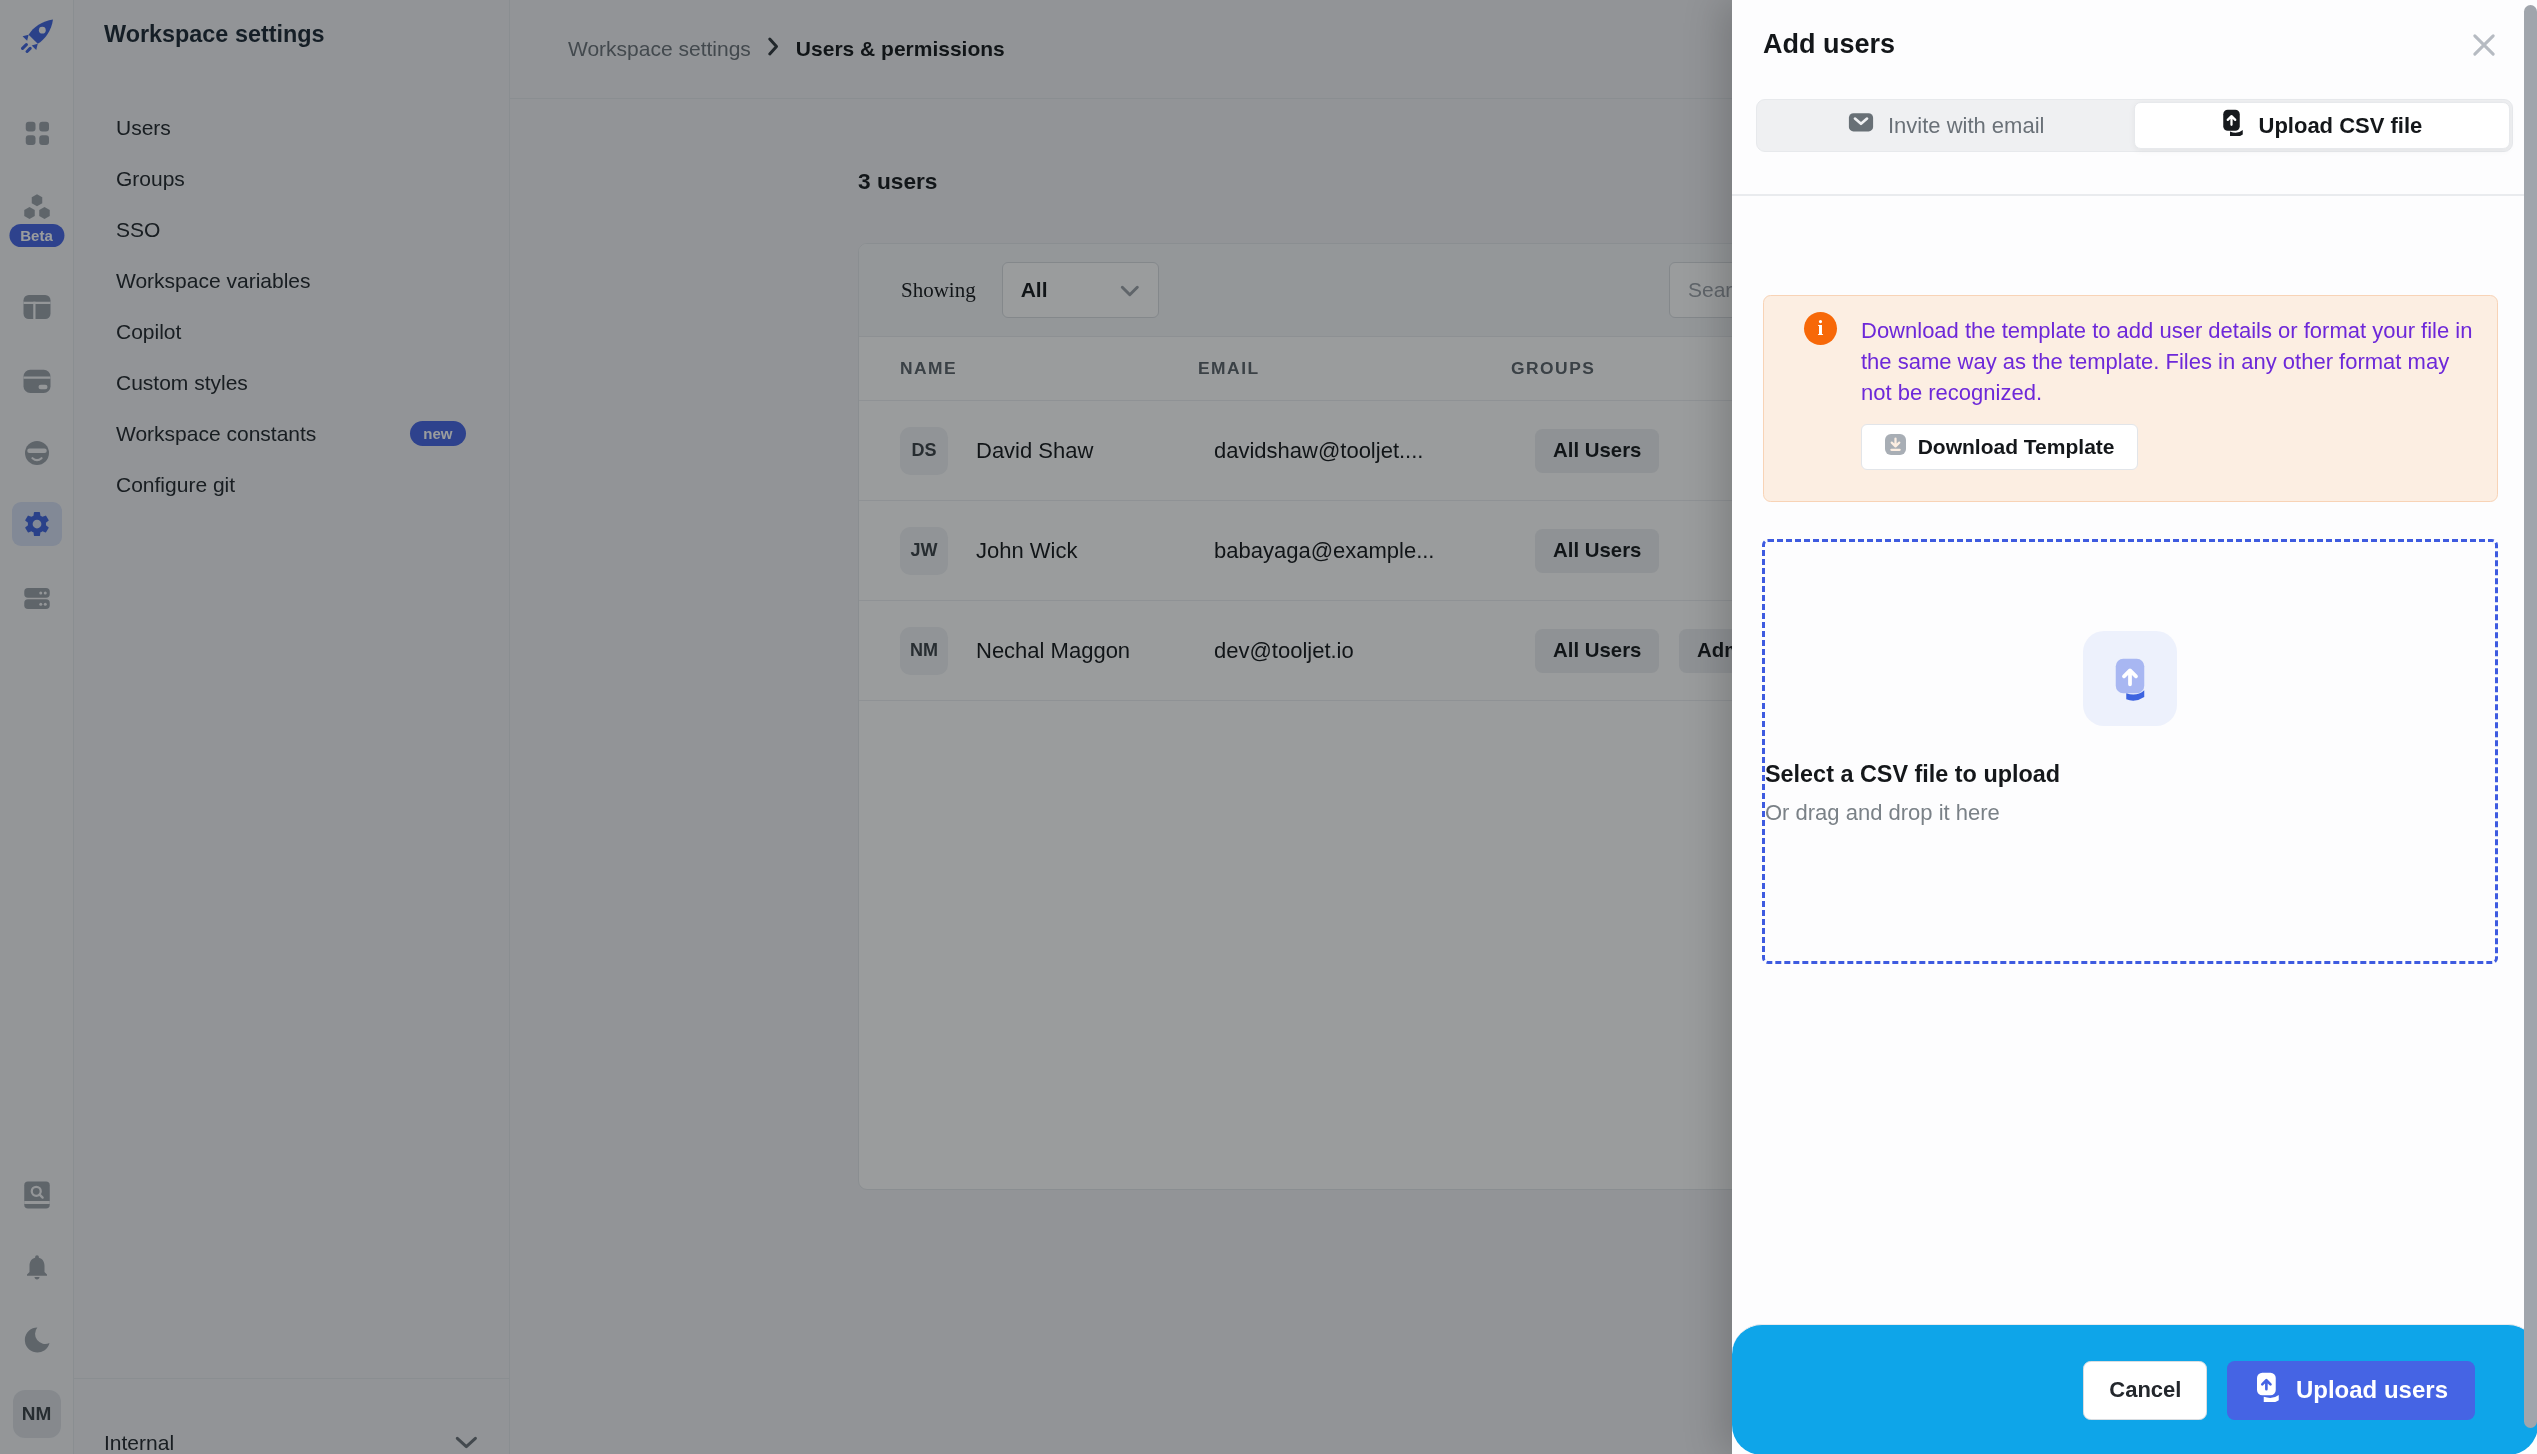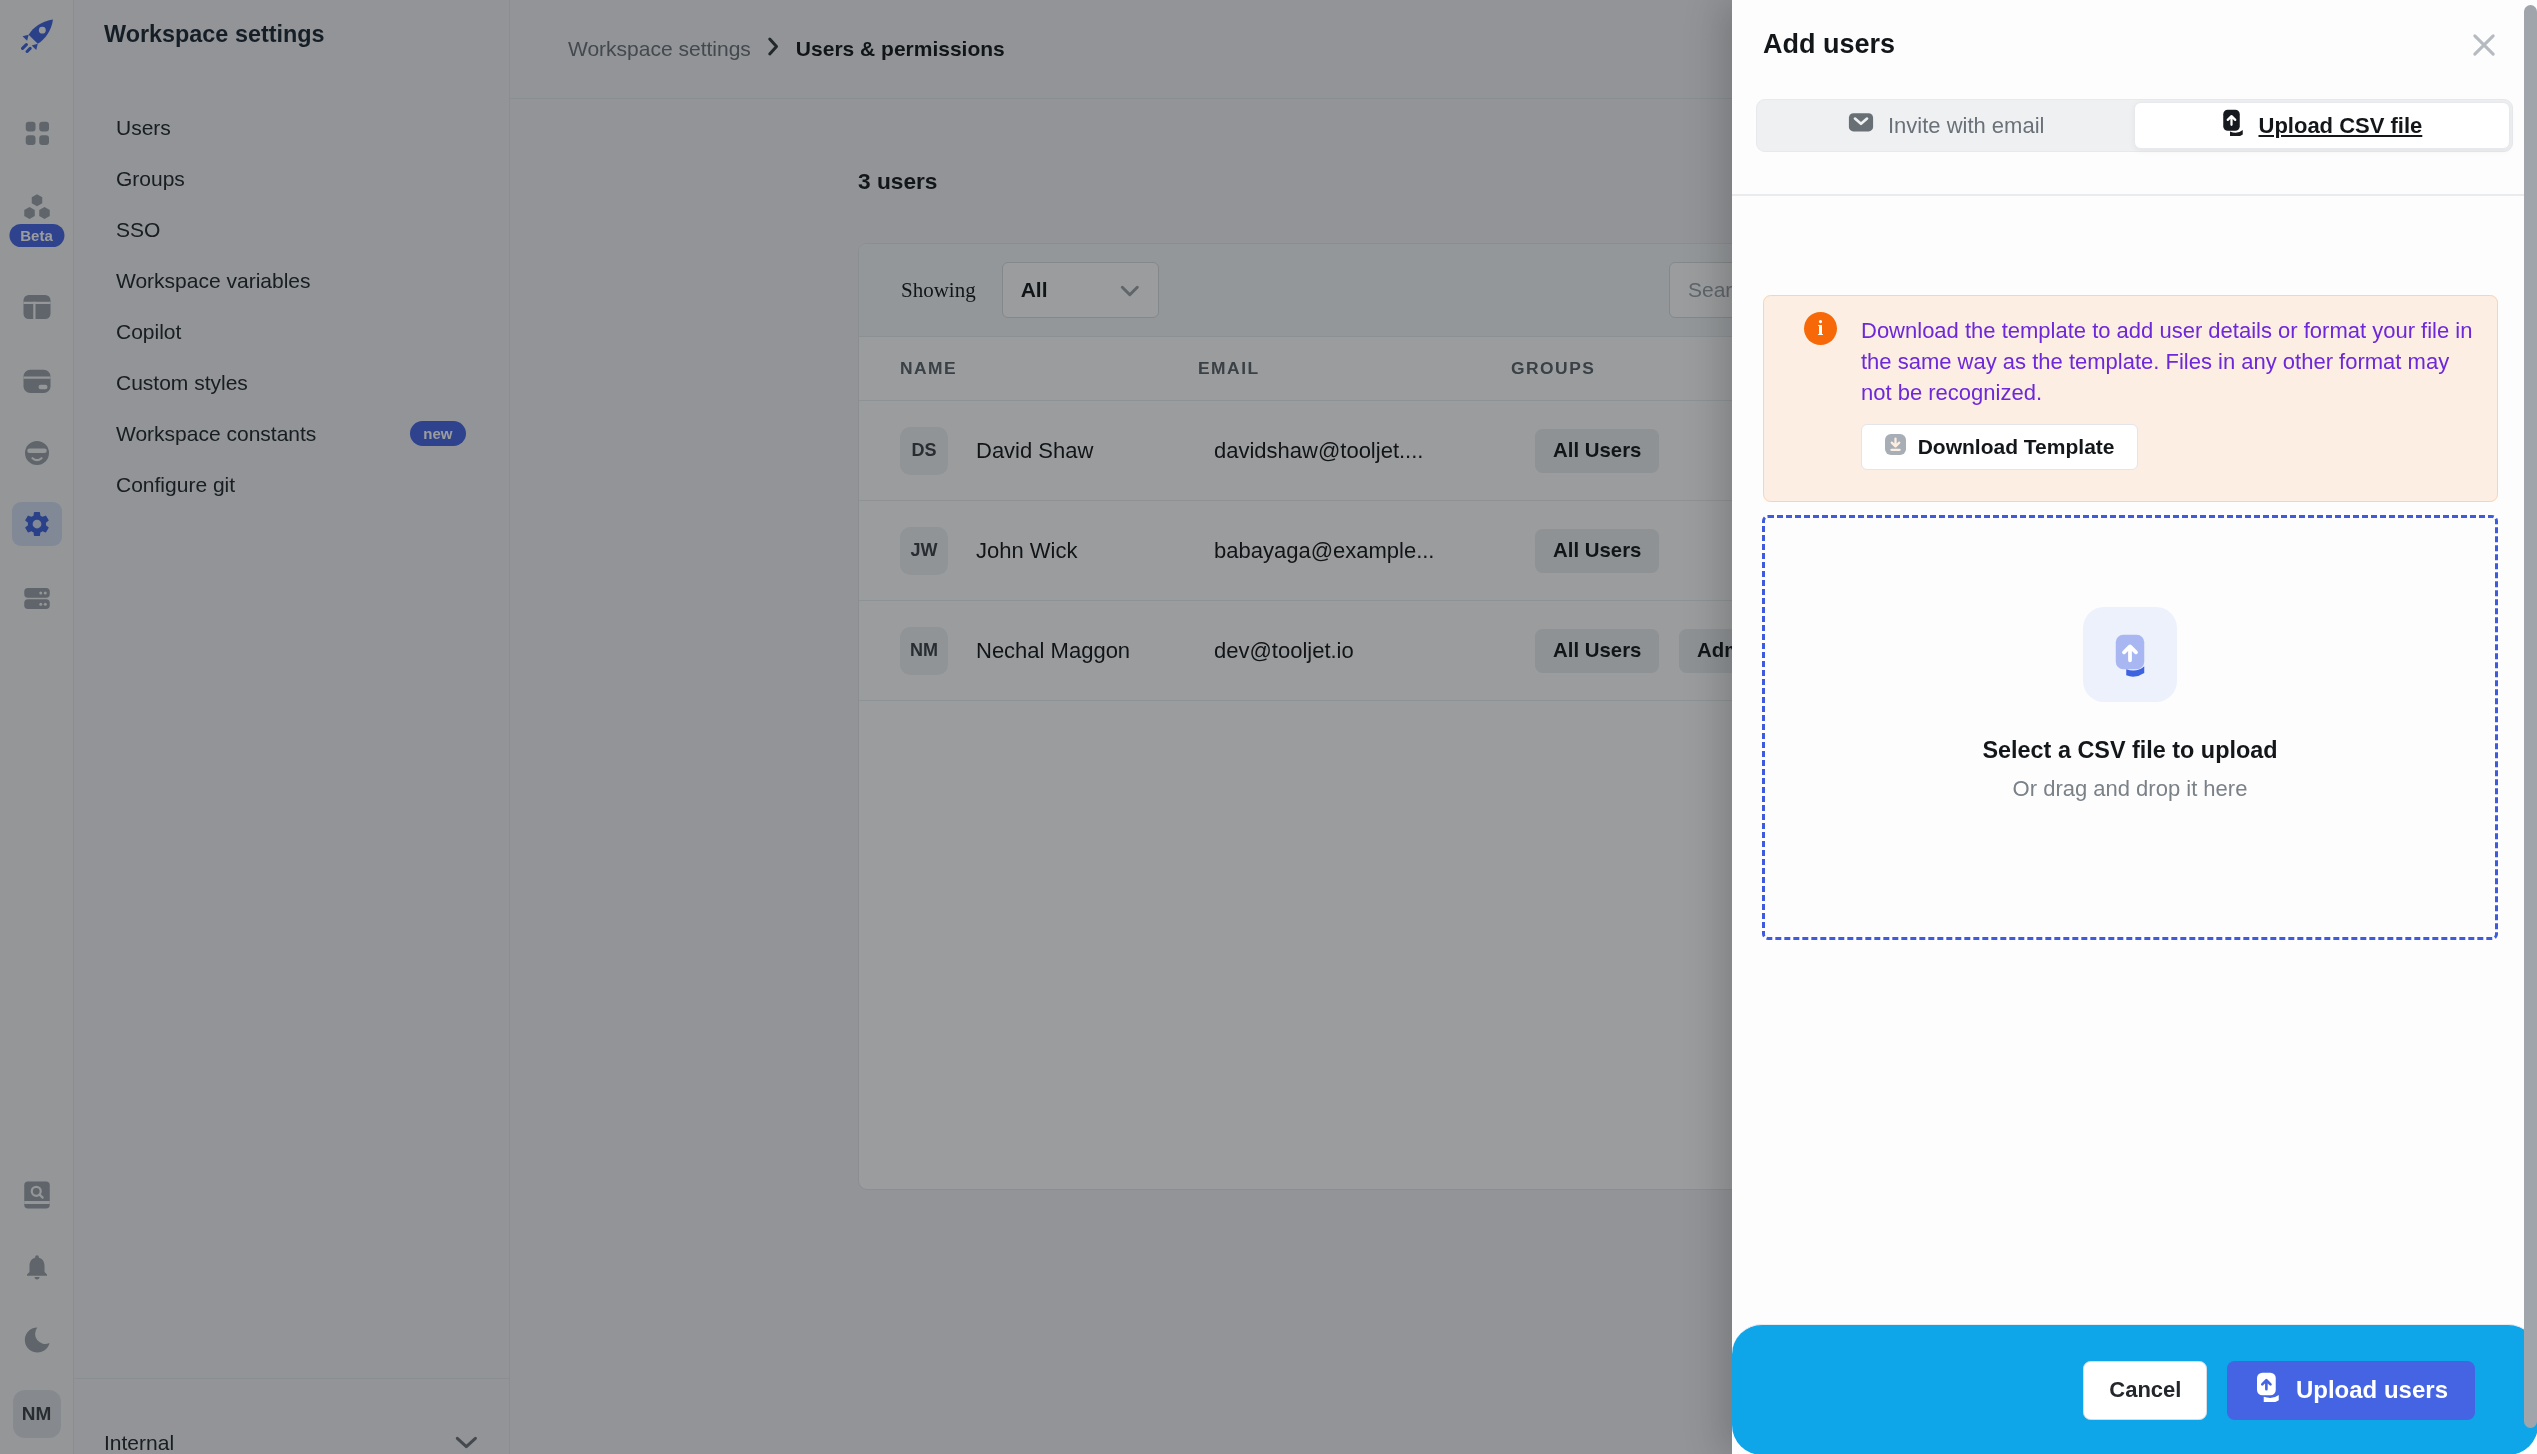--- a/index.html
+++ b/index.html
@@ -56,30 +56,30 @@
   
   .backdrop{position:absolute;left:0;top:0;width:1732px;height:100%;background:rgba(15,18,22,0.42);z-index:50;}
 
   
   .drawer{position:absolute;left:1732px;top:0;width:806px;height:100%;background:#FDFDFE;z-index:60;box-shadow:-10.6px 0 36px rgba(0,0,0,0.18);}
   .drawer-title{position:absolute;left:31px;top:29px;font-size:27px;font-weight:700;color:#14171A;}
   .close-btn{position:absolute;right:36px;top:27px;width:36px;height:36px;display:flex;align-items:center;justify-content:center;cursor:pointer;}
   .tabs{position:absolute;left:24px;top:99px;width:757px;height:53px;background:#EFF0F2;border:1.5px solid #E7E9EC;border-radius:9px;
     display:flex;padding:2.3px;box-sizing:border-box;}
   .tab{flex:1;display:flex;align-items:center;justify-content:center;gap:13.6px;font-size:22px;color:#6A7178;border-radius:6.8px;cursor:pointer;}
-  .tab.active{background:#fff;border:1.5px solid #E7E9EC;color:#14171A;font-weight:700;box-shadow:0 1.5px 6px rgba(0,0,0,0.05);text-decoration:underline;}
+  .tab.active{background:#fff;border:1.5px solid #E7E9EC;color:#14171A;font-weight:700;box-shadow:0 1.5px 6px rgba(0,0,0,0.05);}
   .drawer-divider{position:absolute;left:0;top:194px;width:100%;height:1.5px;background:#E9EBEE;}
   .banner{position:absolute;left:31px;top:295px;width:735px;height:207px;background:#FCEEE2;border:1.5px solid #F8D3B6;border-radius:7.6px;box-sizing:border-box;}
   .banner-icon{position:absolute;left:40px;top:16px;width:33px;height:33px;border-radius:50%;background:#F76808;color:#fff;
     display:flex;align-items:center;justify-content:center;font-size:21px;font-weight:700;font-family:"Liberation Serif",serif;}
   .banner-text{position:absolute;left:97px;top:19px;width:612px;font-size:22px;line-height:31px;color:#6d28d9;}
   .banner-btn{position:absolute;left:97px;top:128px;height:44px;padding:0 22.7px;background:#fff;border:1.5px solid #E2E5E9;border-radius:6px;
     display:inline-flex;align-items:center;gap:12px;font-size:21px;font-weight:700;color:#14171A;cursor:pointer;}
-  .dropzone{position:absolute;left:30px;top:515px;width:736px;height:425px;border:3px dashed #3E5BE0;border-radius:6px;box-sizing:border-box;
-    text-align:center;cursor:pointer;}
+  .dropzone{position:absolute;left:30px;top:539px;width:736px;height:425px;border:3px dashed #3E5BE0;border-radius:6px;box-sizing:border-box;
+    text-align:left;cursor:pointer;}
   .tile{width:94px;height:95px;margin:89px auto 0;background:#EDF1FC;border-radius:21px;display:flex;align-items:center;justify-content:center;}
   .dz-title{margin-top:35px;font-size:23.4px;font-weight:700;color:#14171A;}
   .dz-sub{margin-top:12px;font-size:22px;color:#7A8187;}
   .drawer-footer{position:absolute;left:0;bottom:0;width:100%;height:131px;background:#0ea5e9;border-top:1.5px solid #E9EBEE;
     display:flex;align-items:center;justify-content:flex-end;gap:19.6px;padding-right:63px;box-sizing:border-box;border-radius:30px;}
   .btn-cancel{width:124px;height:59px;background:#fff;border:1.5px solid #D9DDE1;border-radius:7.6px;
     display:flex;align-items:center;justify-content:center;font-size:22px;font-weight:700;color:#23272C;cursor:pointer;}
   .btn-upload{height:59px;padding:0 27px;background:#4564E4;border:none;border-radius:7.6px;
     display:flex;align-items:center;gap:15px;font-size:24px;font-weight:700;color:#fff;cursor:pointer;}
   .scroll-thumb{position:absolute;right:1.5px;top:4.5px;width:13px;height:1423px;border-radius:6.8px;background:#A0A5AC;z-index:70;}

